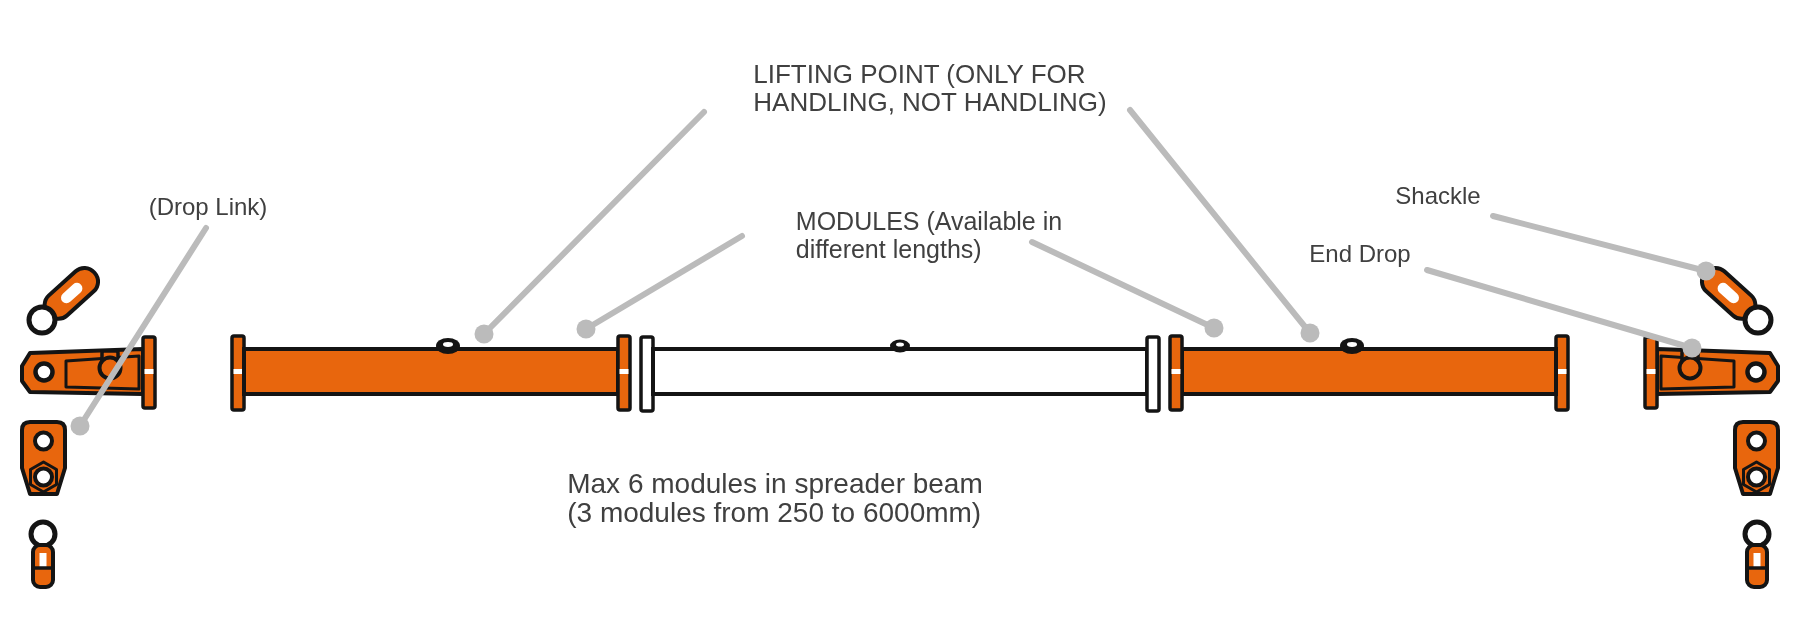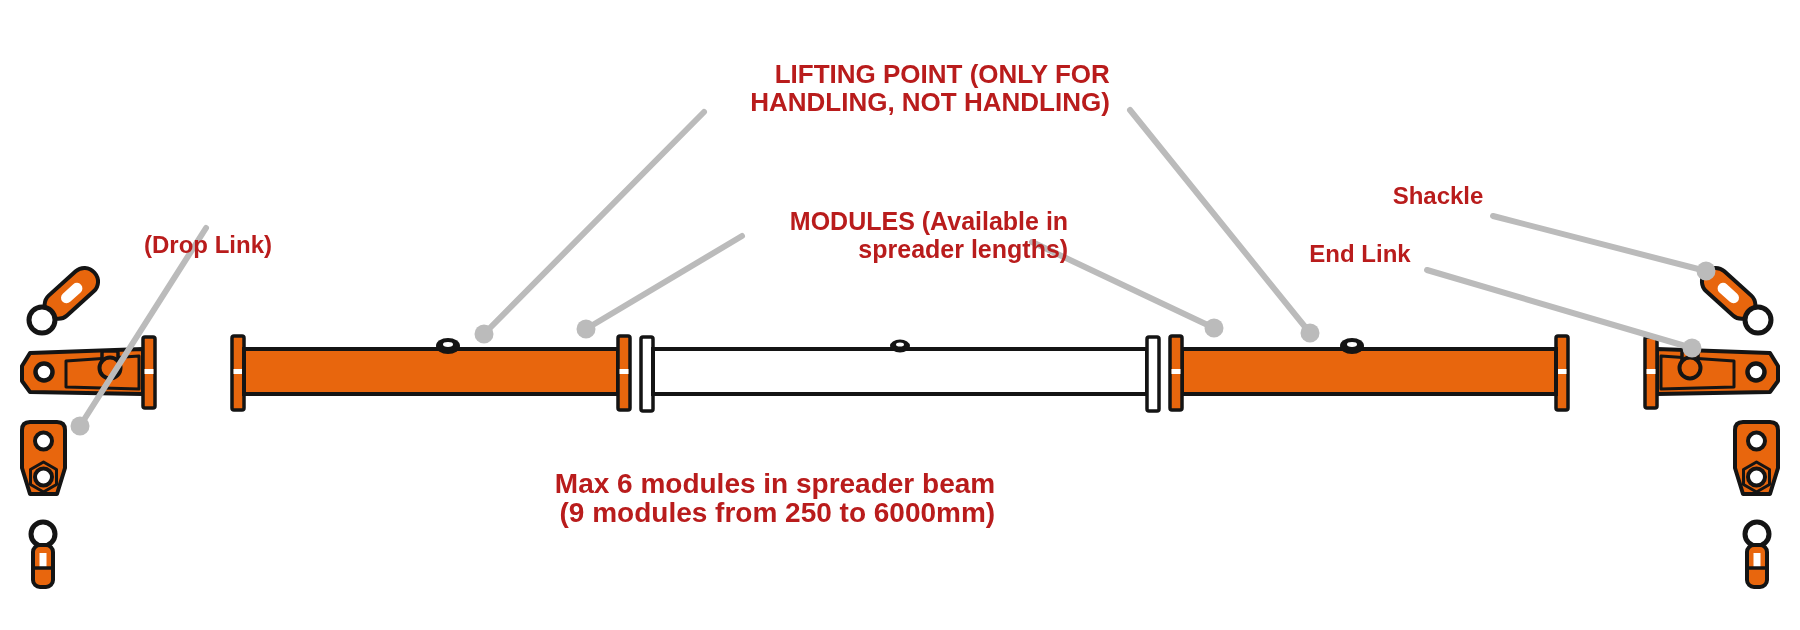--- a/index.html
+++ b/index.html
@@ -6,23 +6,23 @@
   #canvas{
     position:relative;
     width:1800px;height:630px;
     background:#ffffff;
     font-family:"Liberation Sans", sans-serif;
     overflow:hidden;
   }
   #drawing{position:absolute;left:0;top:0;width:1800px;height:630px;}
   .label{
     position:absolute;
-    color:#b91c1c;
-    font-weight:700;
-    text-align:right;
+    color:#404040;
+    font-weight:400;
+    text-align:left;
     white-space:nowrap;
     transform:translateX(-50%);
     line-height:28px;
   }
   .label span{display:block;}
   .lbl-top{font-size:26px;}
   .lbl-mid{font-size:25px;}
   .lbl-side{font-size:24px;}
   .lbl-note{font-size:28px;line-height:29px;}
 </style>
@@ -116,27 +116,27 @@
     </g>
   </svg>
 
   <div class="label lbl-top" style="left:930px;top:60px;">
     <span>LIFTING POINT (ONLY FOR</span>
     <span>HANDLING, NOT HANDLING)</span>
   </div>
 
   <div class="label lbl-mid" style="left:881px;top:207px;margin-left:48px;">
     <span>MODULES (Available in</span>
-    <span>spreader lengths)</span>
+    <span>different lengths)</span>
   </div>
 
-  <div class="label lbl-side" style="left:208px;top:193px;margin-top:38px;">(Drop Link)</div>
+  <div class="label lbl-side" style="left:208px;top:193px;">(Drop Link)</div>
 
   <div class="label lbl-side" style="left:1438px;top:182px;">Shackle</div>
 
-  <div class="label lbl-side" style="left:1360px;top:240px;">End Link</div>
+  <div class="label lbl-side" style="left:1360px;top:240px;">End Drop</div>
 
   <div class="label lbl-note" style="left:775px;top:469px;">
     <span>Max 6 modules in spreader beam</span>
-    <span>(9 modules from 250 to 6000mm)</span>
+    <span>(3 modules from 250 to 6000mm)</span>
   </div>
 
 </div>
 
 </body></html>

